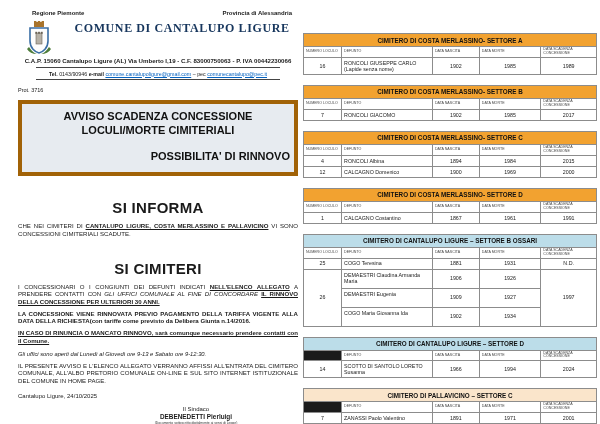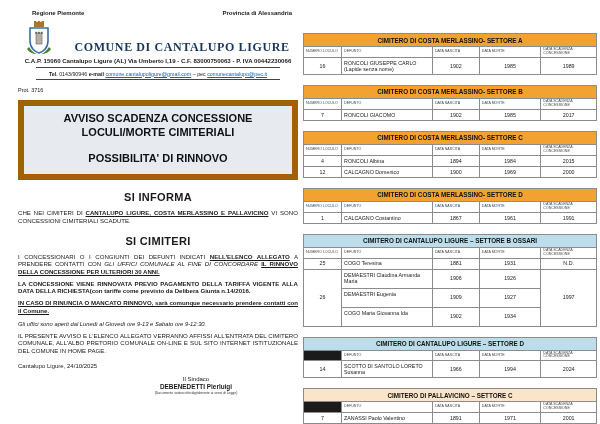--- a/index.html
+++ b/index.html
@@ -3,35 +3,35 @@
 <meta charset="utf-8">
 <style>
   html,body{margin:0;padding:0;background:#fff;}
   .page{width:600px;height:424px;position:relative;background:#ffffff;
         font-family:"Liberation Sans",sans-serif;color:#1a1a1a;overflow:hidden;}
 
   
   .left-col{position:absolute;left:18px;top:10px;width:280px;}
   .hdr-row{display:flex;justify-content:space-between;font-size:6px;font-weight:bold;
            padding:0 6px 0 14px;}
-  .logo-row{display:flex;align-items:flex-end;justify-content:center;gap:22px;margin-top:5px;}
+  .logo-row{display:flex;align-items:flex-start;justify-content:center;gap:22px;margin-top:5px;}
   .comune-title{font-family:"Liberation Serif",serif;font-size:12px;font-weight:bold;
                 color:#17365D;letter-spacing:.6px;white-space:nowrap;}
   .addr{font-size:6.1px;font-weight:bold;text-align:center;margin-top:2px;}
   .tel-line{font-size:5.3px;text-align:center;margin:3px 18px 0 18px;
             border-top:1px solid #444;border-bottom:1px solid #444;padding:2.5px 0;}
   .tel-line .lbl{font-weight:bold;}
   .tel-line a{color:#0563C1;text-decoration:underline;}
   .prot{font-size:5.5px;margin-top:7px;}
 
-  .notice-box{margin-top:7px;border:6px solid #a16207;background:#e7ebf0;text-align:center;
+  .notice-box{margin-top:7px;border:4px solid #a16207;background:#e7ebf0;text-align:center;
               padding:6px 4px 9px;font-weight:bold;font-size:11px;line-height:1.25;color:#111;}
-  .notice-box .line3{margin-top:12px;}
-
-  .si-heading{text-align:center;font-weight:bold;font-size:11px;margin-top:11px;letter-spacing:.3px;}
+  .notice-box .line3{margin-top:12px;text-align:right;}
+
+  .si-heading{text-align:center;font-weight:bold;font-size:15px;margin-top:23px;letter-spacing:.3px;}
   .para{font-size:6.1px;line-height:1.2;margin-top:5px;text-align:justify;}
   .para.first{margin-top:6px;}
   .b{font-weight:bold;} .u{text-decoration:underline;} .i{font-style:italic;}
   .orari{font-size:5.8px;font-style:italic;margin-top:7px;text-align:left;}
   .date-line{font-size:6px;margin-top:9px;}
   .sig-block{margin-top:7px;text-align:center;width:160px;margin-left:auto;margin-right:22px;}
   .sig-role{font-size:6px;}
   .sig-name{font-size:6.4px;font-weight:bold;margin-top:1px;}
   .sig-note{font-size:3.4px;color:#333;margin-top:1px;}
 

